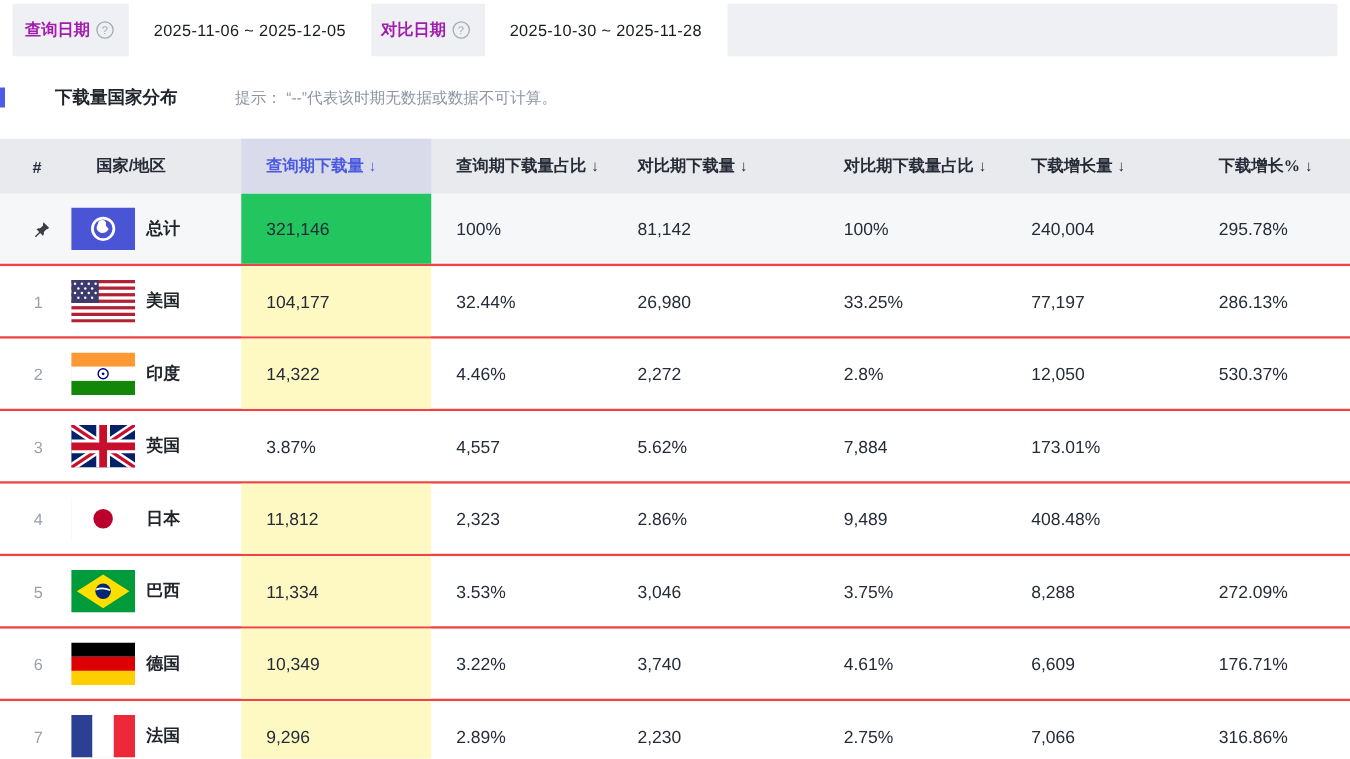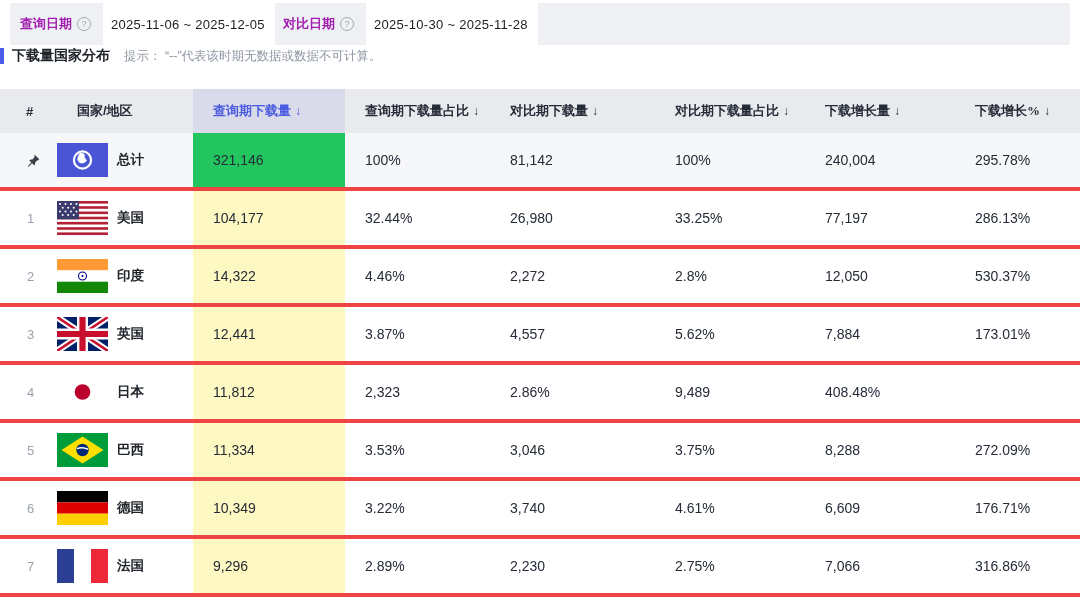--- a/index.html
+++ b/index.html
@@ -8,44 +8,44 @@
 
   
   .topbar { margin: 3px 10px 0; height: 42px; background: #eef0f3; border-radius: 2px;
     display: flex; align-items: center; padding: 0 10px; }
   .filter-group { display: flex; align-items: center; }
   .filter-label { font-size: 13px; color: #a21caf; font-weight: 700; }
   .help-icon { width: 14px; height: 14px; border: 1px solid #a3aab5; border-radius: 50%;
     color: #a3aab5; font-size: 9px; line-height: 12px; text-align: center;
     margin-left: 5px; margin-right: 12px; cursor: pointer; }
   .date-box { background: #fff; border-radius: 2px; height: 48px; display: flex;
-    align-items: center; padding: 0 8px; font-size: 13px; color: #191c22;
+    align-items: center; padding: 0 20px; font-size: 13px; color: #191c22;
     letter-spacing: .3px; cursor: pointer; min-width: 172px; }
   .filter-group + .filter-group { margin-left: 8px; }
 
   
-  .section { margin: 1px 0 0 0; height: 20px; display: flex; align-items: center; }
+  .section { margin: 23px 0 0 0; height: 20px; display: flex; align-items: center; gap: 32px; }
   .accent-bar { width: 4px; height: 16px; background: #4a5ce8; }
   .section-title { margin-left: 8px; font-size: 14px; font-weight: 700; color: #20242b; }
   .section-hint { margin-left: 14px; font-size: 12.5px; color: #8d95a3; }
 
   
   .table { margin-top: 23px; width: 1080px; }
   .thead, .tr { display: grid;
     grid-template-columns: 57px 136px 152px 145px 165px 150px 150px 1fr; }
   .thead { height: 44px; background: #e9eaee; }
   .th { display: flex; align-items: center; font-size: 13px; font-weight: 700;
     color: #252b37; padding-left: 20px; white-space: nowrap; }
   .th-rank { padding-left: 26px; }
   .th .arr { font-size: 12px; margin-left: 4px; font-weight: 400; }
   .th.sortable { cursor: pointer; font-family: Liberation Serif, serif; }
   .th.active { background: #d9daea; color: #4a5bdf; }
   .th.active .arr { color: #4a5bdf; }
 
-  .tr { height: 58px; border-bottom: 4px solid #ef4444; background: #fff; }
+  .tr { height: 58px; border-bottom: 2px solid #ef4444; background: #fff; }
   .tr.pinned { background: #f6f7f9; }
   .td { display: flex; align-items: center; font-size: 14px; color: #252b37;
     padding-left: 20px; white-space: nowrap; }
   .td-rank { padding-left: 27px; font-size: 13px; color: #9aa1ac; }
   .td-hl { background: #fef9c3; }
   .tr.pinned .td-hl { background: #22c55e; }
   .td-country { padding-left: 0; }
   .flag { width: 51px; height: 34px; display: block; flex: 0 0 51px;
     box-shadow: inset 0 0 0 1px rgba(0,0,0,.07); }
   .flag svg { display: block; width: 51px; height: 34px; }
@@ -202,21 +202,20 @@
         <svg viewBox="0 0 51 34">
             <rect width="51" height="34" fill="#012169"></rect>
             <path d="M0,0 L51,34 M51,0 L0,34" stroke="#fff" stroke-width="6.5"></path>
             <path d="M0,0 L51,34 M51,0 L0,34" stroke="#C8102E" stroke-width="2.6"></path>
             <path d="M25.5,0 V34 M0,17 H51" stroke="#fff" stroke-width="11"></path>
             <path d="M25.5,0 V34 M0,17 H51" stroke="#C8102E" stroke-width="6.2"></path>
           </svg>
       </span>
       <span class="country-name">英国</span>
     </div>
-    <div class="td td-hl">12,441</div>
     <div class="td">3.87%</div>
     <div class="td">4,557</div>
     <div class="td">5.62%</div>
     <div class="td">7,884</div>
     <div class="td">173.01%</div>
   </div>
 
   <div class="tr">
     <div class="td td-rank">4</div>
     <div class="td td-country">

